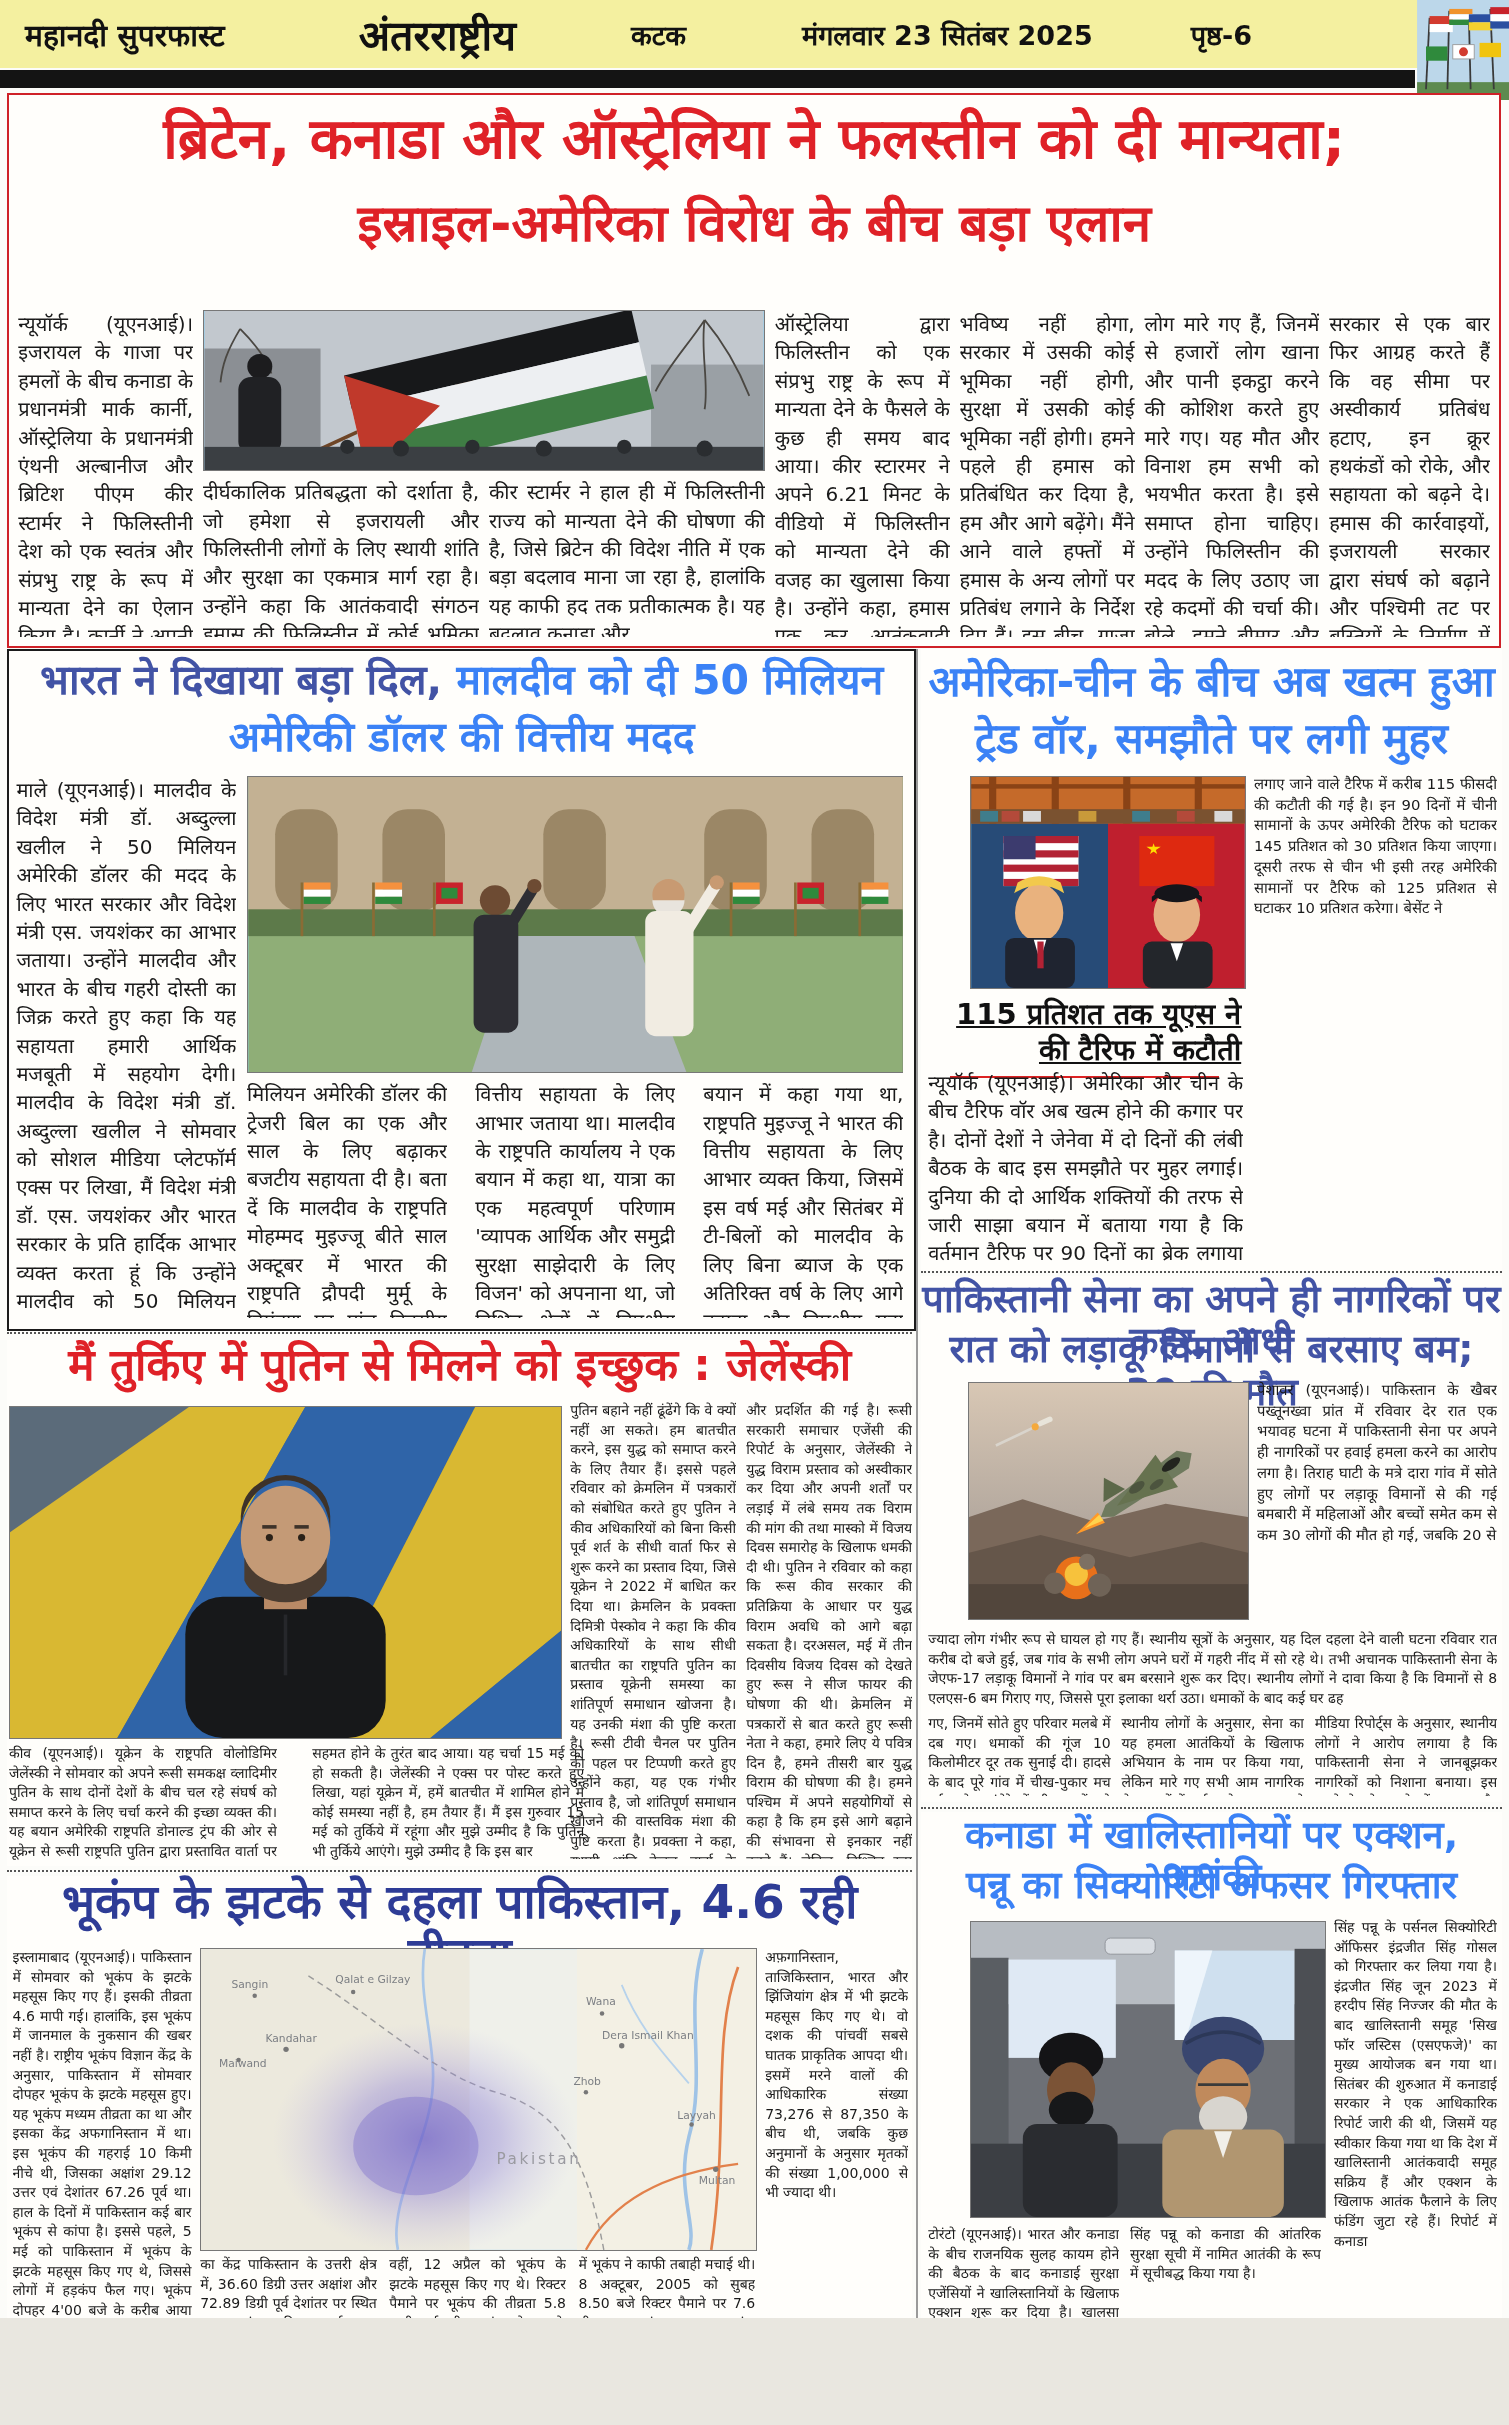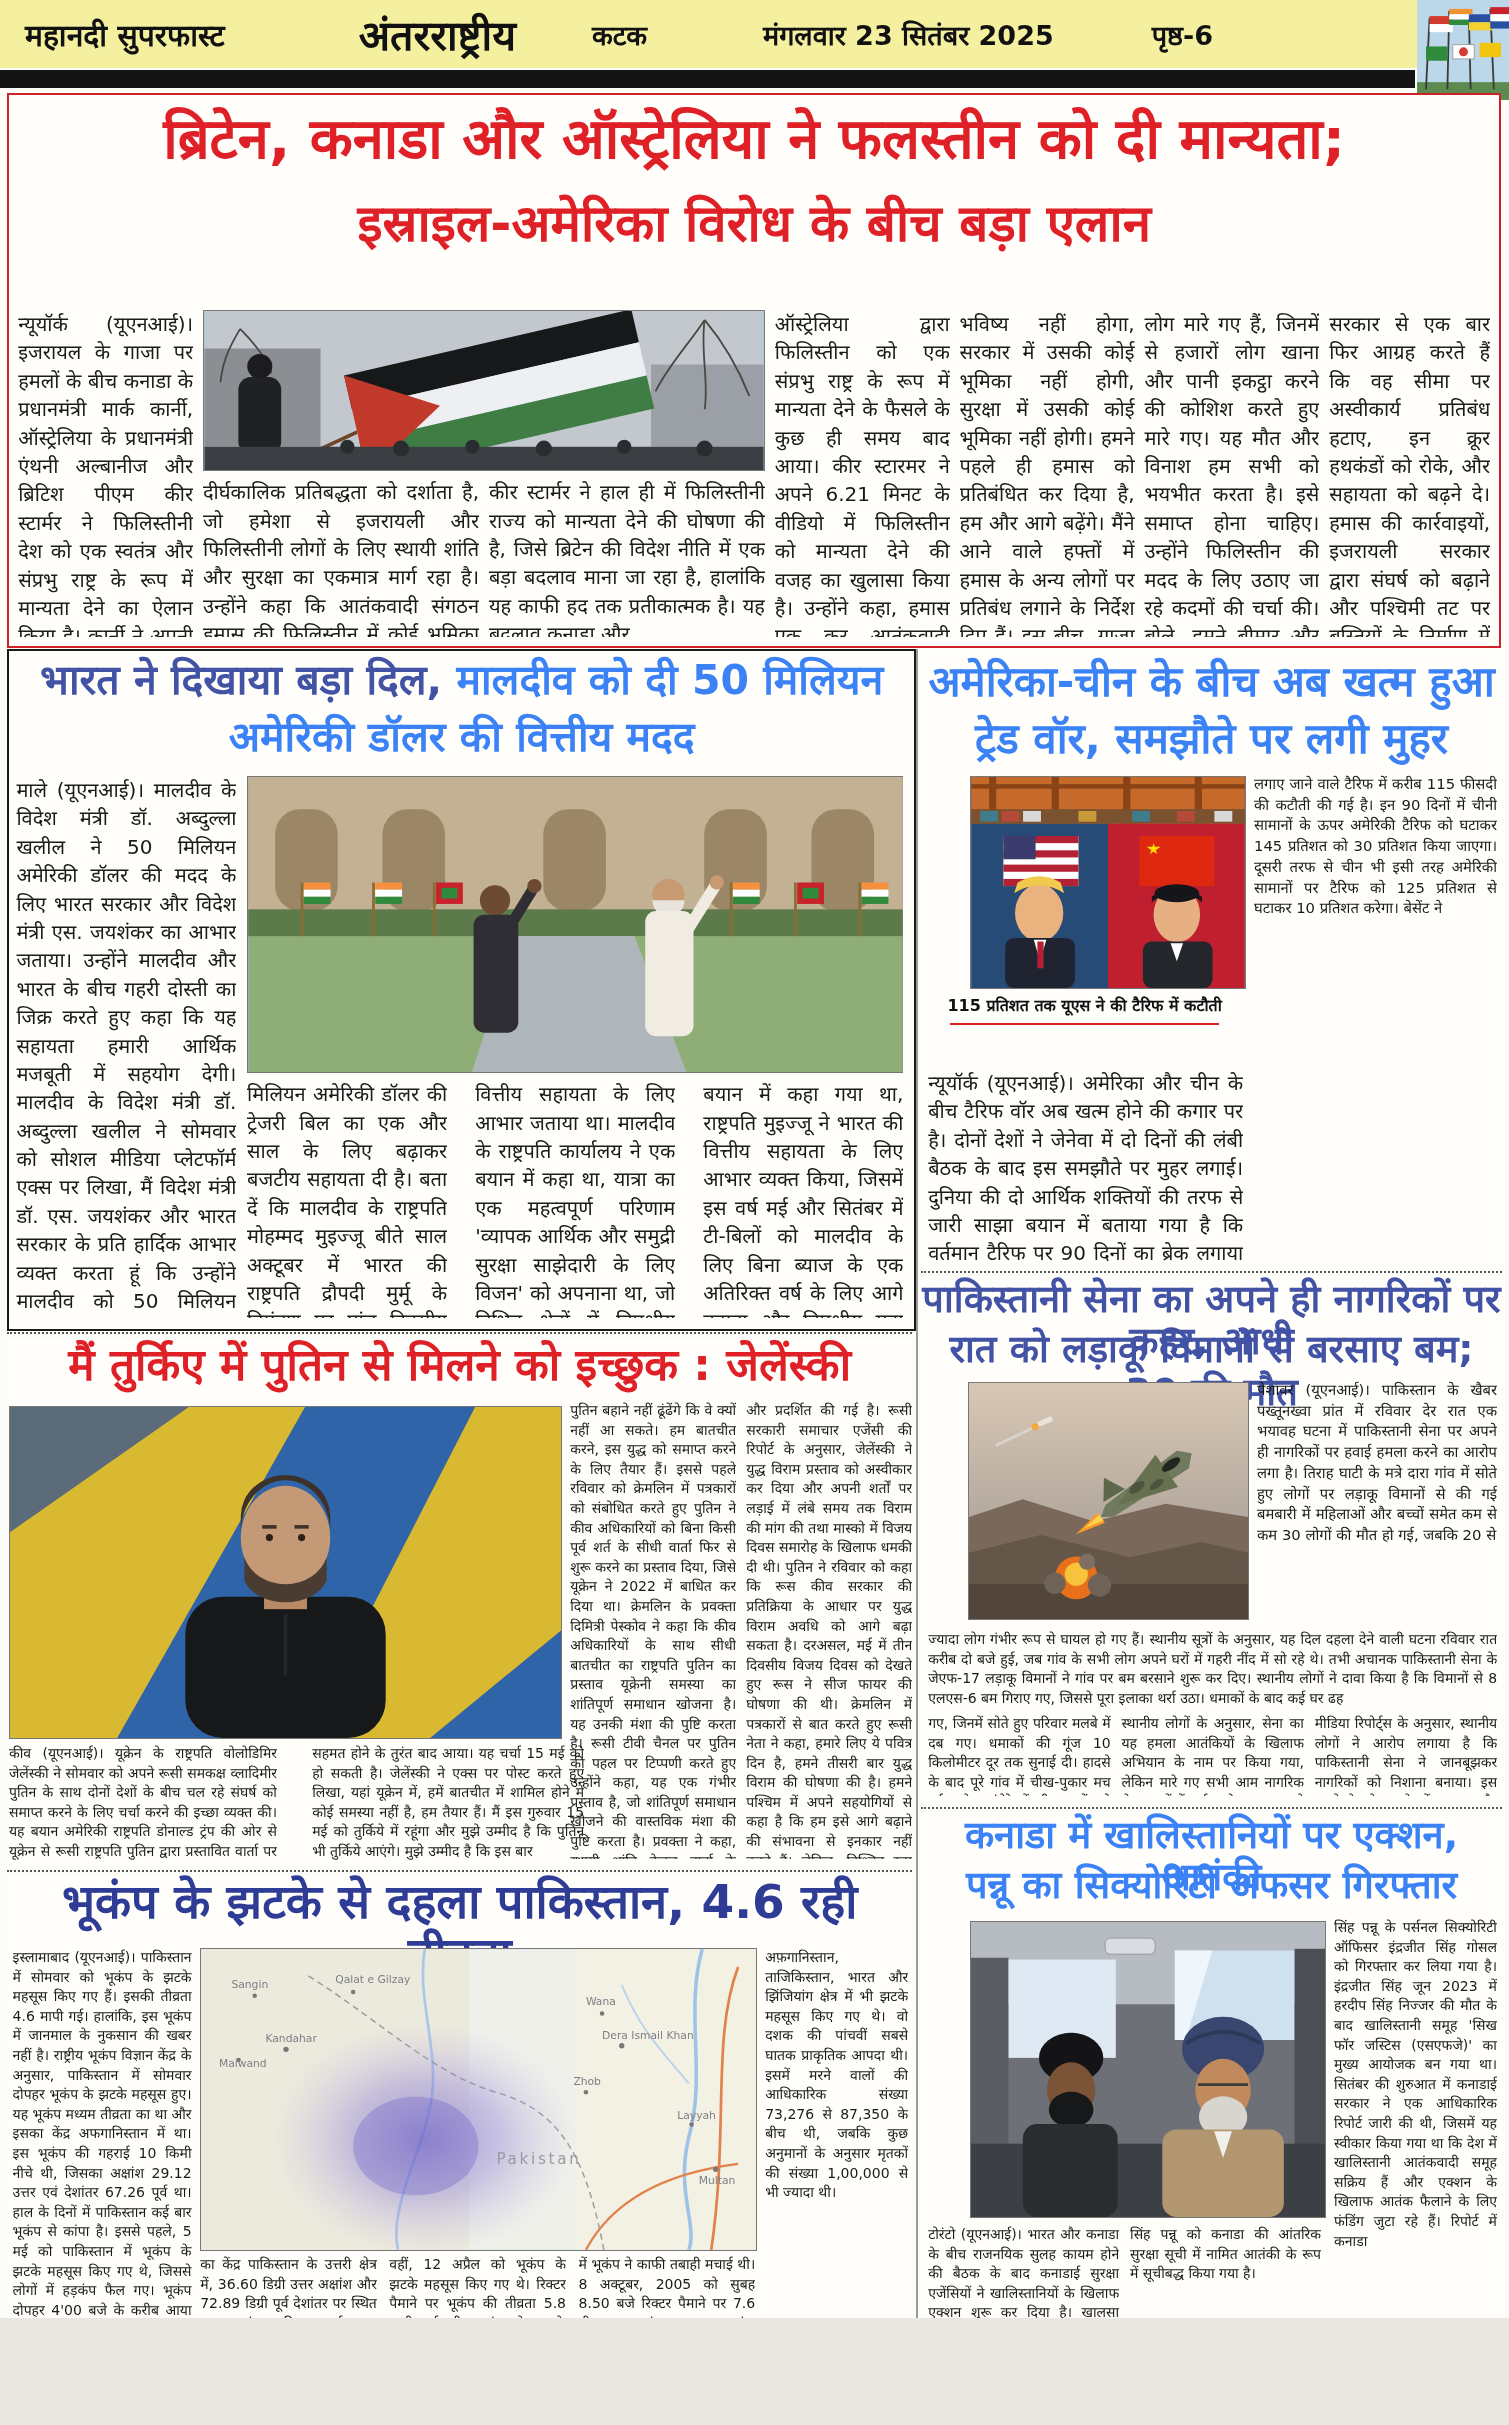--- a/index.html
+++ b/index.html
@@ -18,36 +18,36 @@
   
   .hl{font-weight:bold;text-align:center;line-height:1.12;}
   .red{color:#df2127;}
   .blue{color:#4253a5;}
   .navy{color:#2e3c96;}
   .black{color:#3b82f6;}
   
   svg{display:block;}
   .photo{border:0.9px solid #777;background:#7dd3fc;}
   
-  .subhead{font-weight:bold;text-align:center;font-size:16px;line-height:1.25;color:#111;}
+  .subhead{font-weight:bold;text-align:right;font-size:29px;line-height:1.25;color:#111;text-decoration:underline;}
   .subhead-line{border-bottom:2.7px solid #d22;width:86%;margin:7.2px auto 0;}
   
   .regbar{height:23px;background:#b9b9b9;border-radius:11.6px;}
   .regdots{display:flex;gap:2.7px;align-items:center;}
   .regdots i{display:block;width:11.6px;height:23px;border-radius:50%;}
 </style>
 </head>
 <body>
 
 <div id="page">
 
   <div id="masthead" class="abs">
     <span class="mitem" style="font-size:30px;margin-left:25px;">महानदी सुपरफास्ट</span>
     <span class="mitem" style="font-size:41px;margin-left:134px;">अंतरराष्ट्रीय</span>
-    <span class="mitem" style="font-size:27px;margin-left:76px;">कटक</span>
+    <span class="mitem" style="font-size:27px;margin-left:115px;">कटक</span>
     <span class="mitem" style="font-size:27px;margin-left:116px;">मंगलवार  23  सितंबर  2025</span>
     <span class="mitem" style="font-size:27px;margin-left:98px;">पृष्ठ-6</span>
   </div>
   <div id="blackbar" class="abs"></div>
 
   <div class="abs" style="left:1417px;top:0;width:93px;height:100px;">
     <svg width="93" height="100" viewBox="0 0 104 112">
       <rect width="104" height="112" fill="#bcd7ea"></rect>
       <rect y="92" width="104" height="20" fill="#5d8a4f"></rect>
       <g stroke="#3a3a3a" stroke-width="2">

